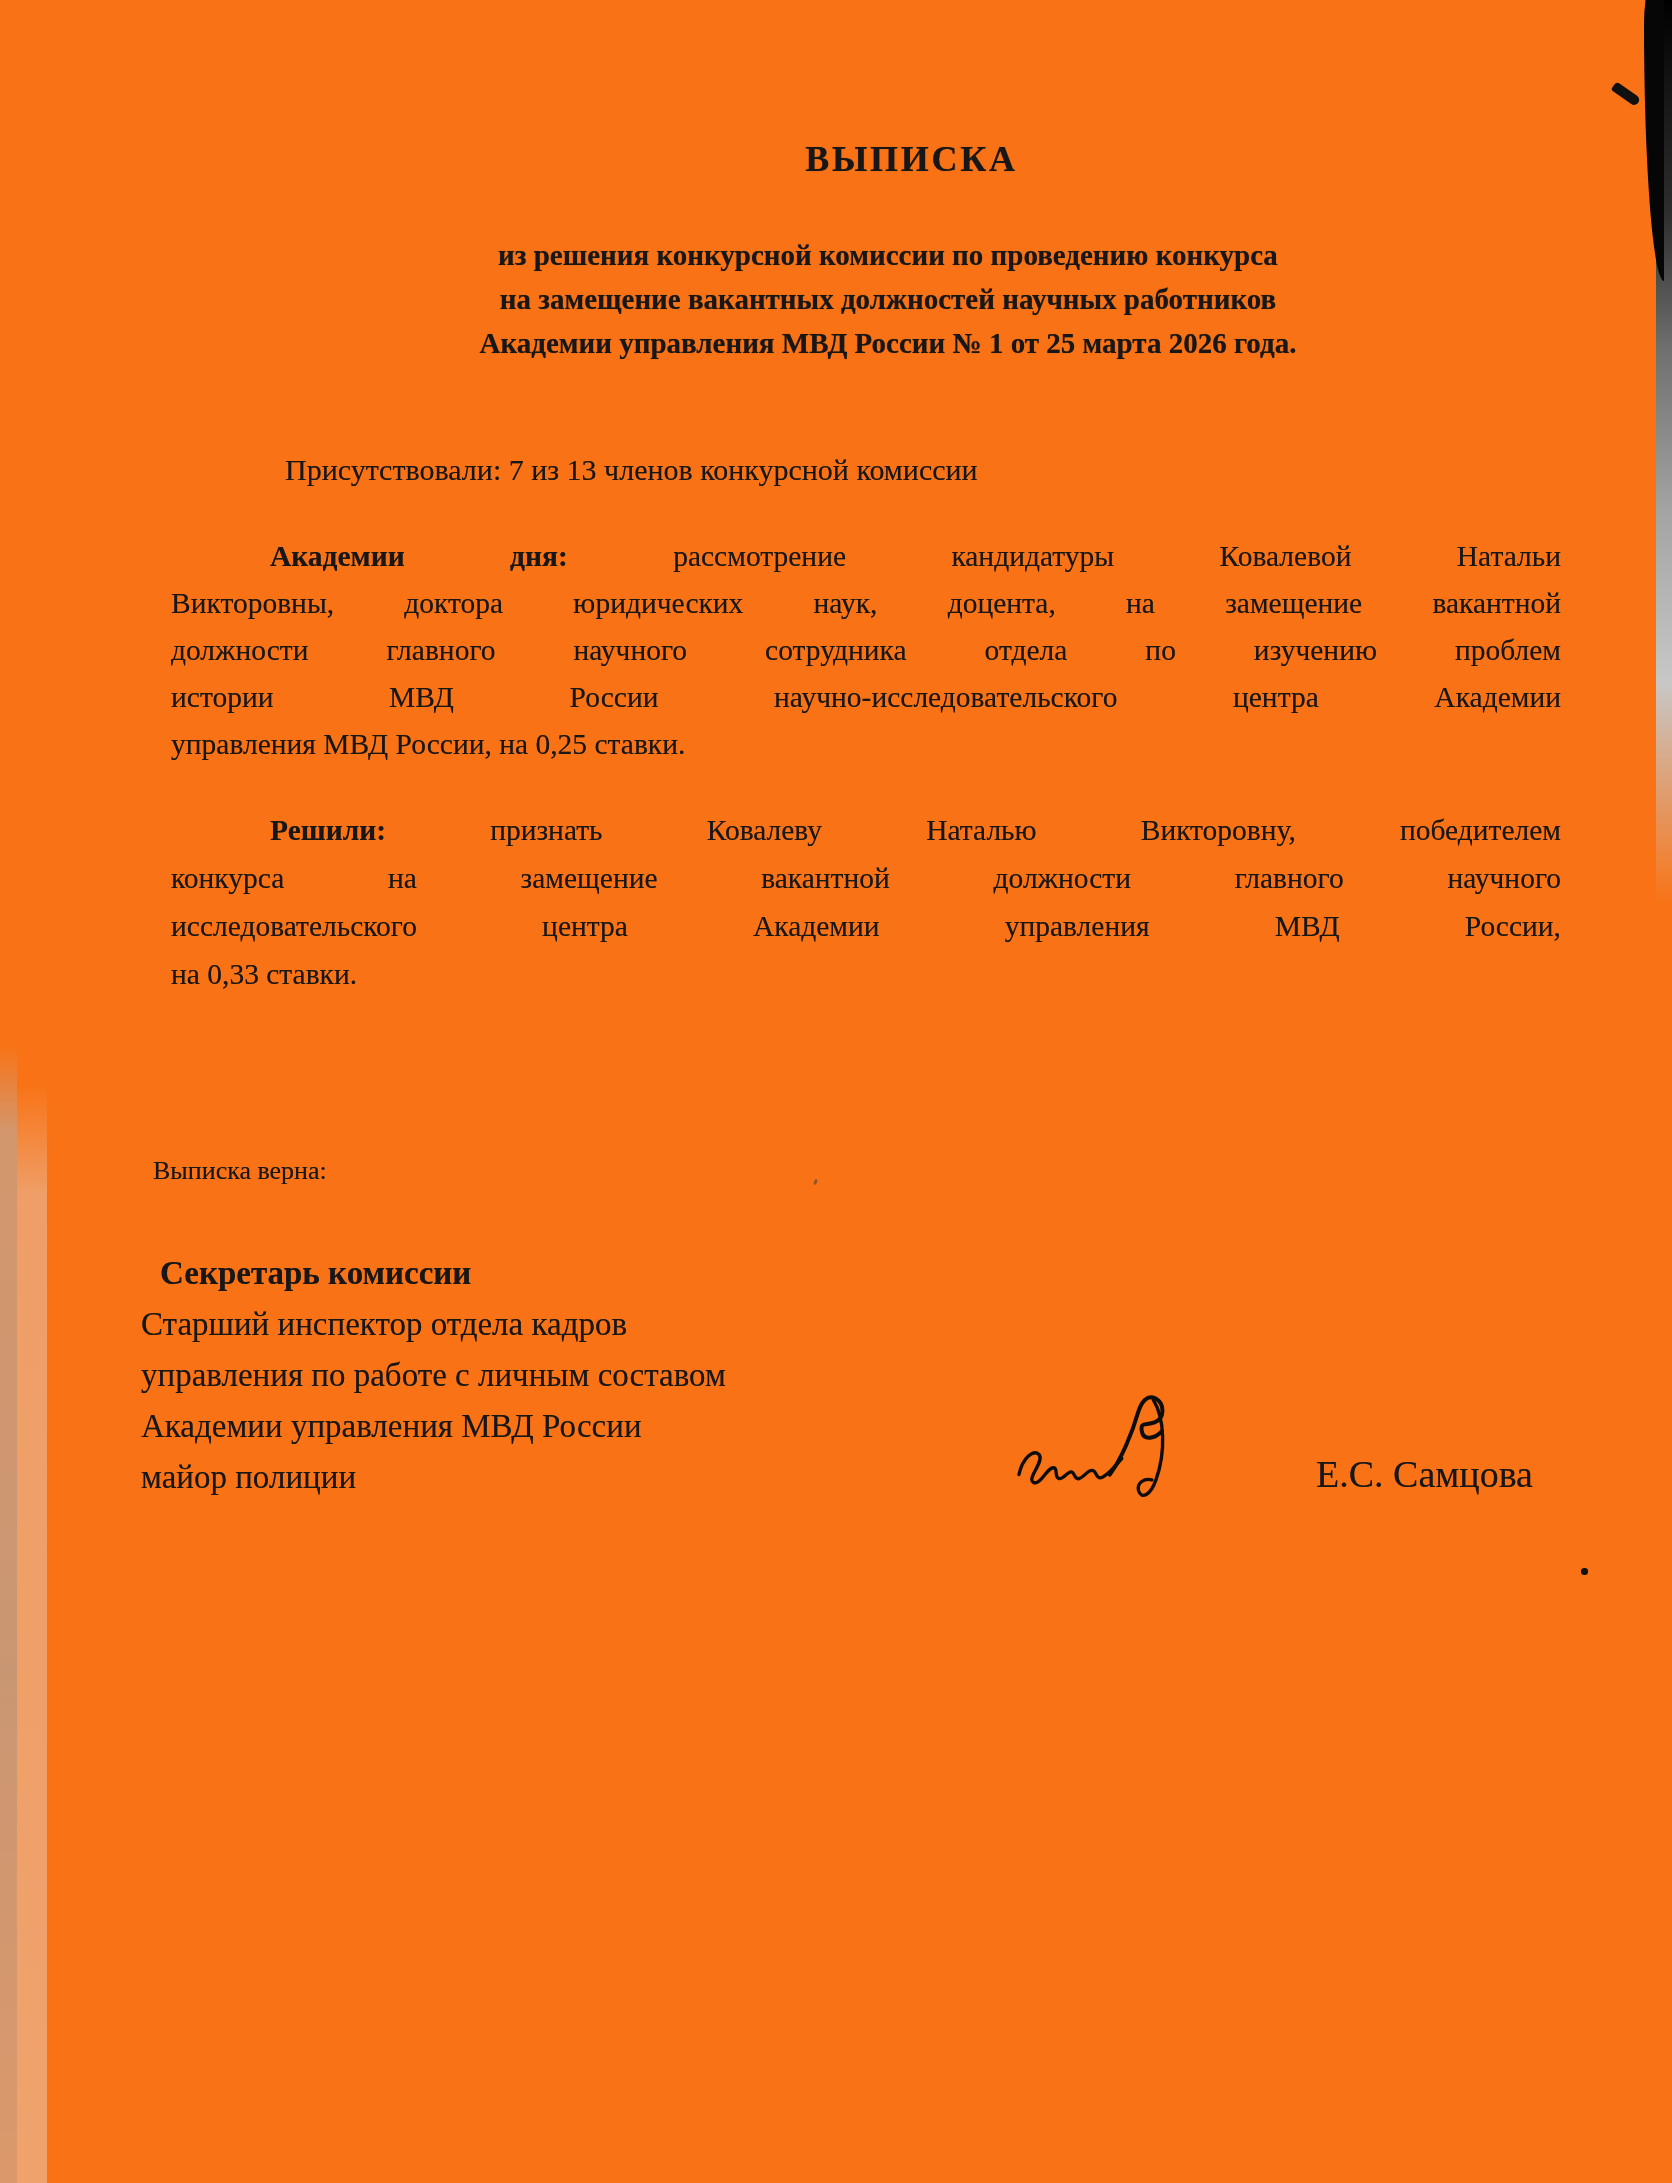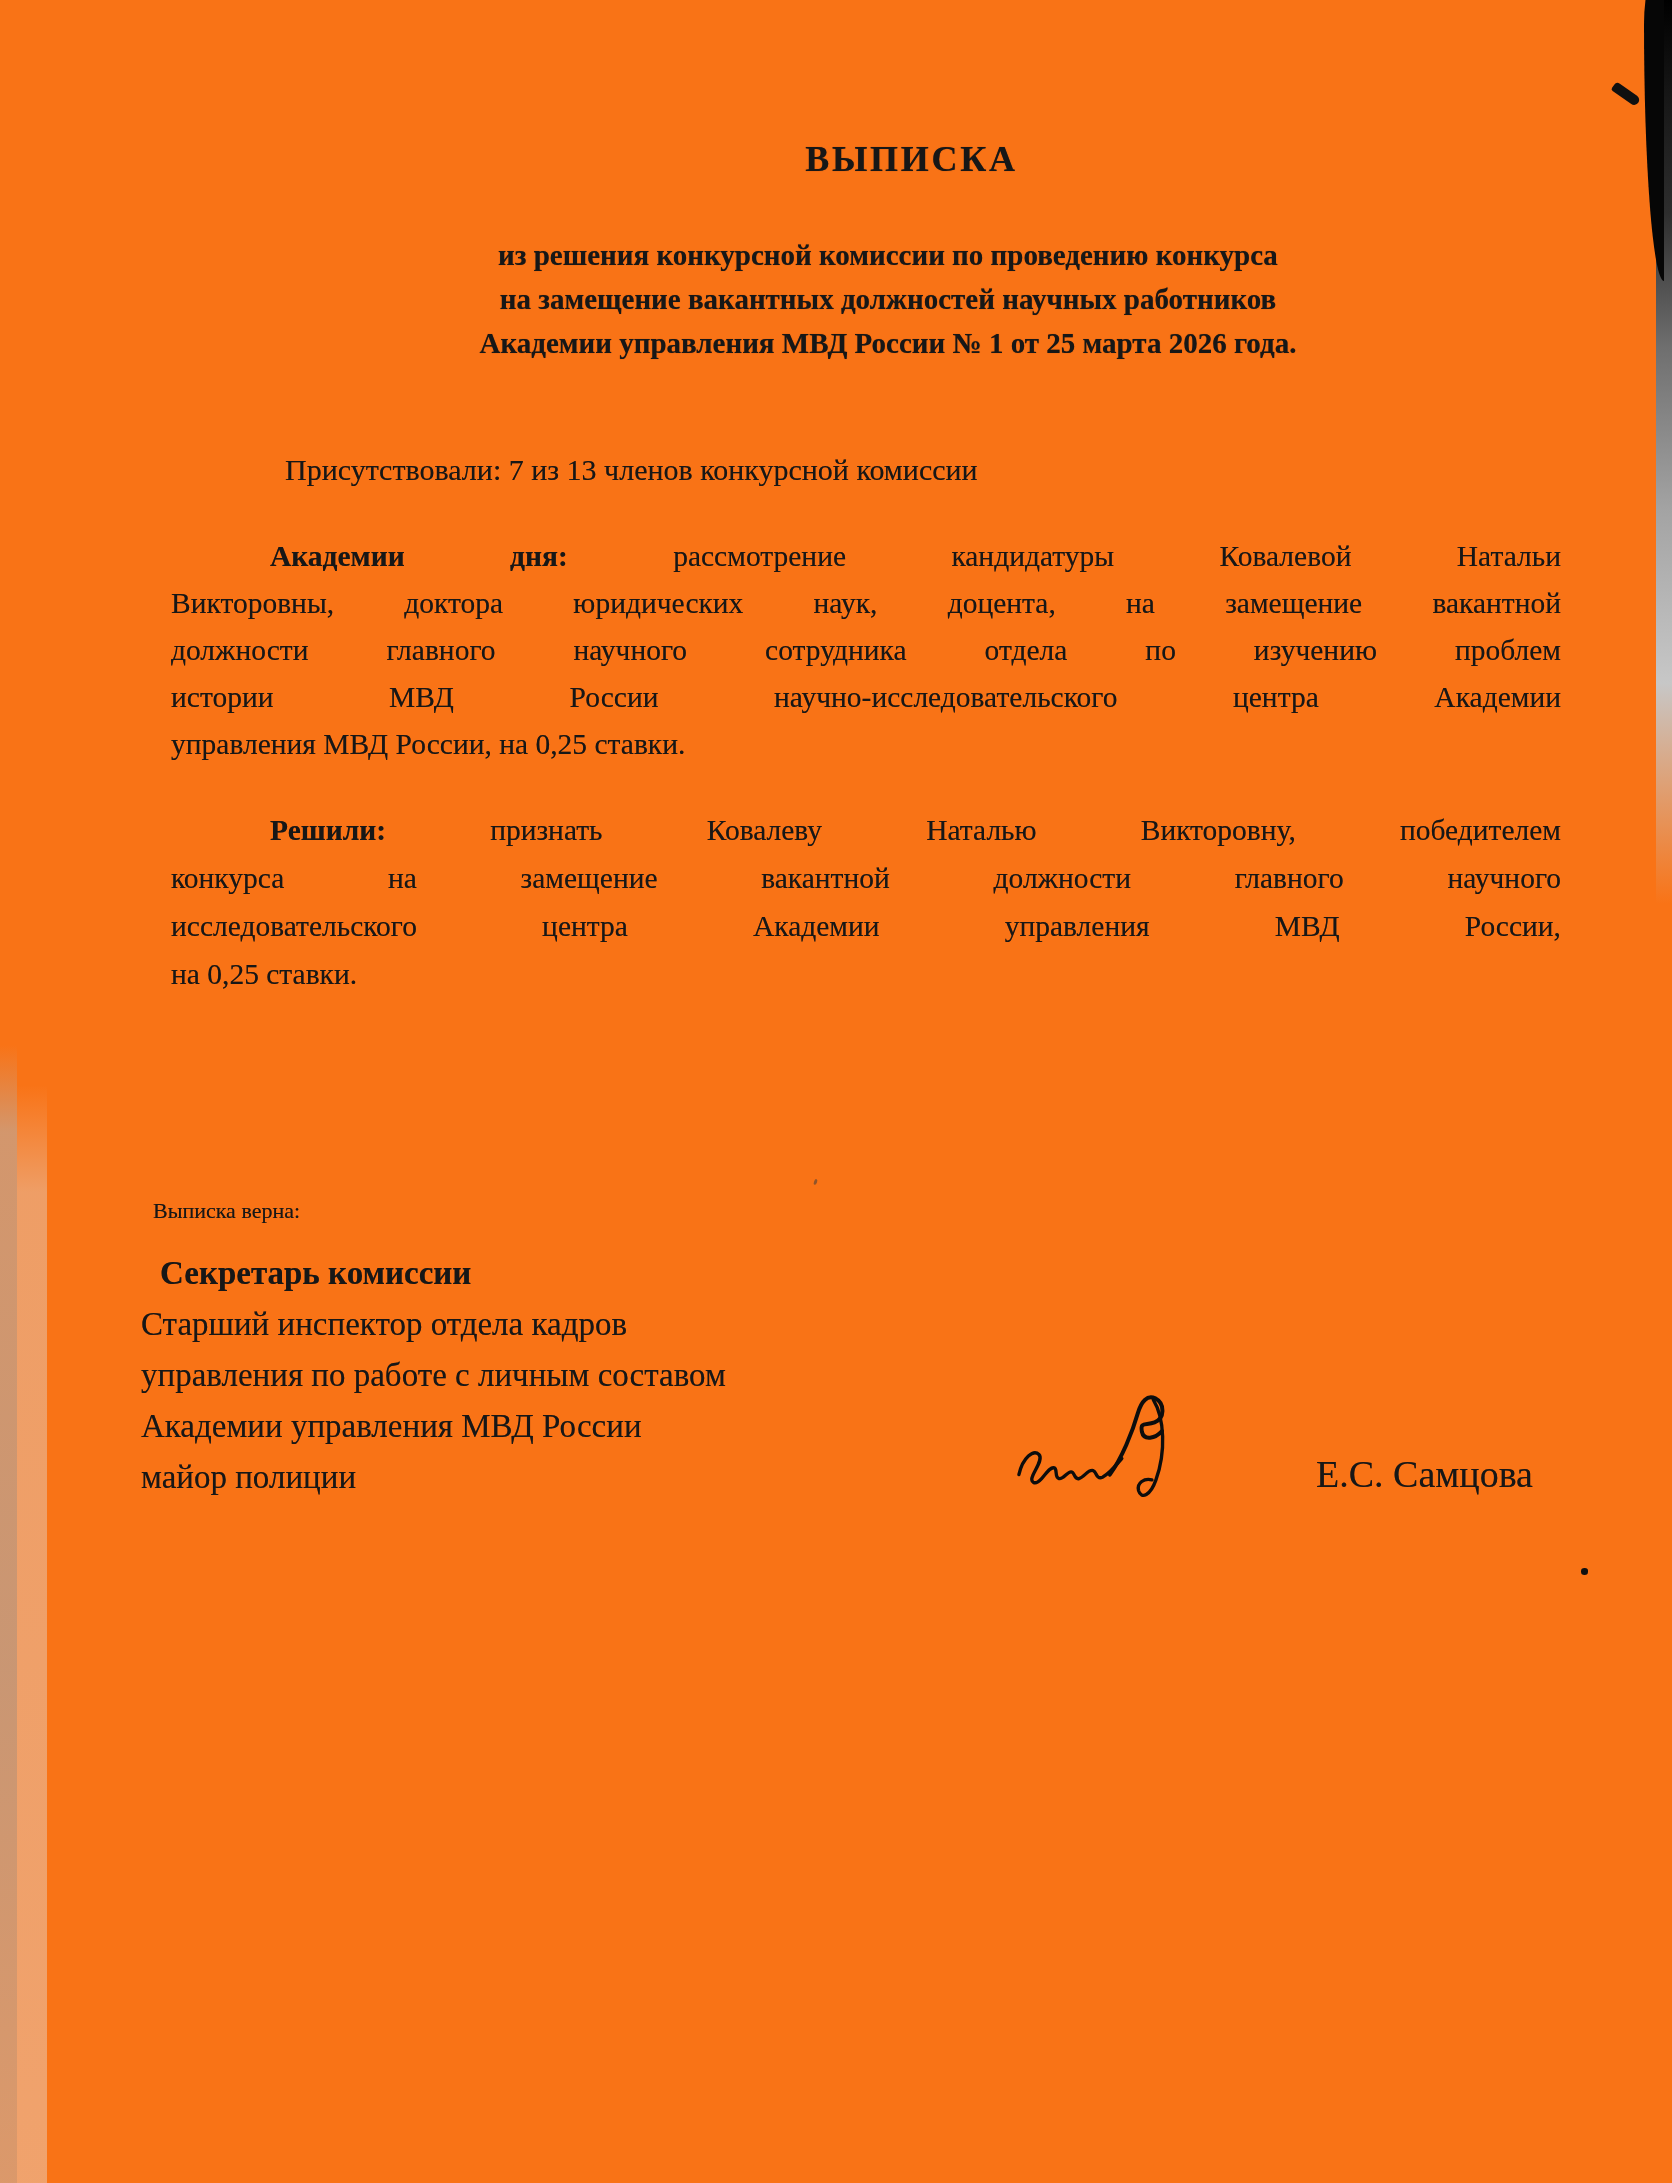--- a/index.html
+++ b/index.html
@@ -46,23 +46,22 @@
   }
   .para-agenda { top: 533px; line-height: 47px; }
   .para-resolution { top: 806px; line-height: 48px; }
   .j-line { text-align: justify; text-align-last: justify; }
   .j-last { text-align: justify; text-align-last: left; }
   .indent { text-indent: 99px; }
   .lead { font-weight: bold; }
 
   .certification {
     left: 153px; top: 1156px;
-    font-size: 22px;
+    font-size: 26px;
     text-shadow: 0 0 0.3px rgba(20,20,20,.5);
-    margin-top: 42px;
   }
   .sig-block {
     left: 141px; top: 1248px; width: 938px;
     font-size: 33px;
     line-height: 51px;
     text-shadow: 0 0 0.3px rgba(20,20,20,.5);
   }
   .sig-role { font-weight: bold; margin-left: 19px; }
   .signer-name {
     left: 1316px; top: 1452px;
@@ -149,21 +148,21 @@
     <div class="j-last">управления МВД России, на 0,25 ставки.</div>
   </div>
 
   <div class="abs para para-resolution">
     <div class="j-line indent">
       <span class="lead">Решили:</span>
       <span>признать Ковалеву Наталью Викторовну, победителем</span>
     </div>
     <div class="j-line">конкурса на замещение вакантной должности главного научного</div>
     <div class="j-line">исследовательского центра Академии управления МВД России,</div>
-    <div class="j-last">на 0,25 ставки.</div>
+    <div class="j-last">на 0,33 ставки.</div>
   </div>
 
   <div class="abs certification">Выписка верна:</div>
 
   <div class="abs sig-block">
     <div class="sig-role">Секретарь комиссии</div>
     <div>Старший инспектор отдела кадров</div>
     <div>управления по работе с личным составом</div>
     <div>Академии управления МВД России</div>
     <div>майор полиции</div>

